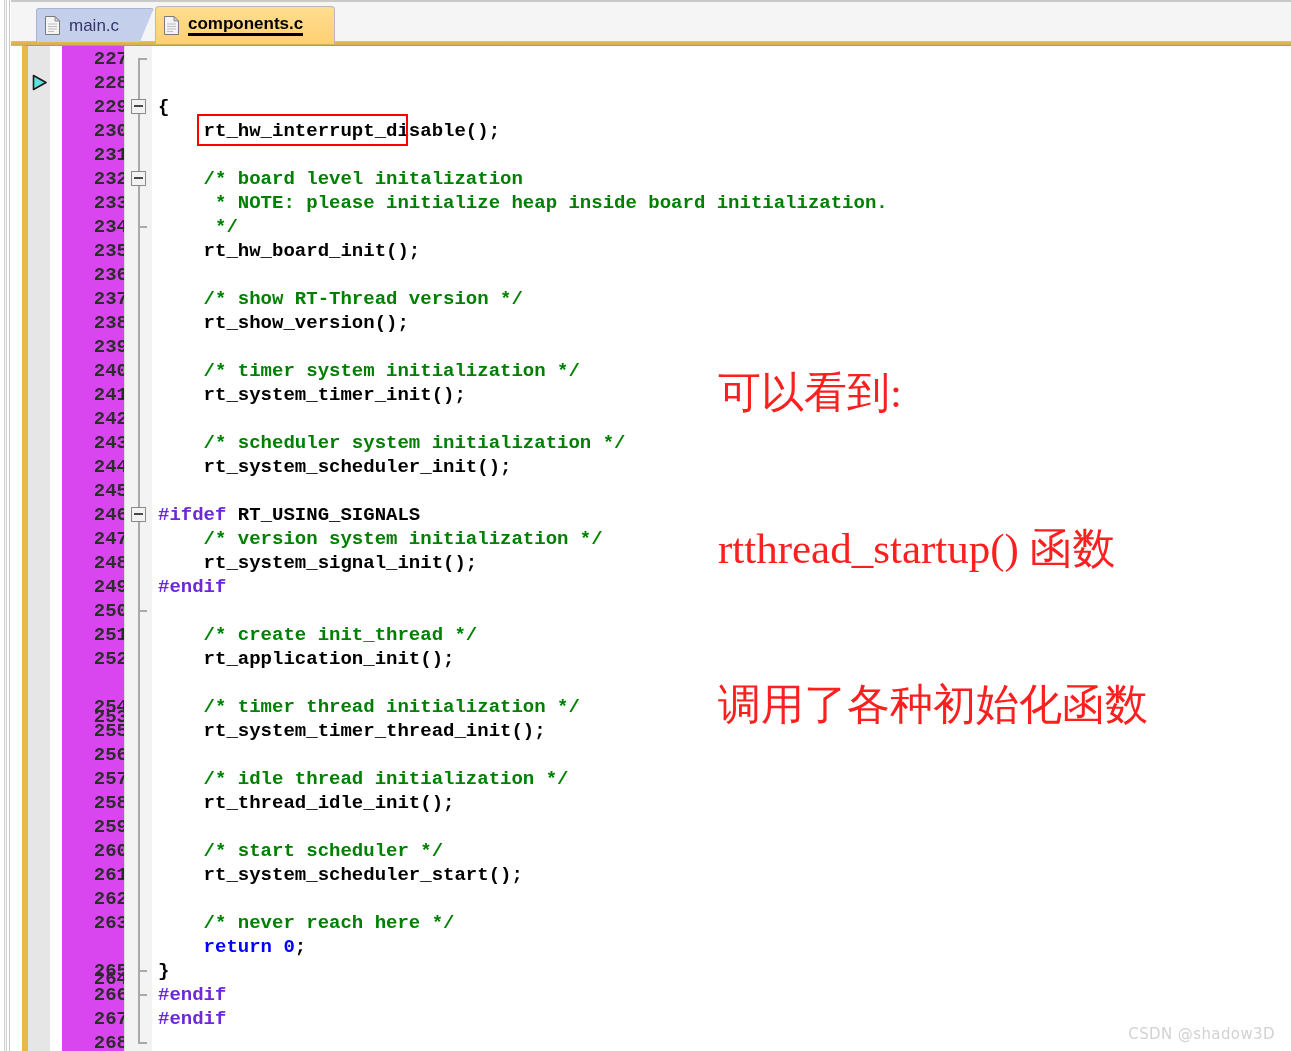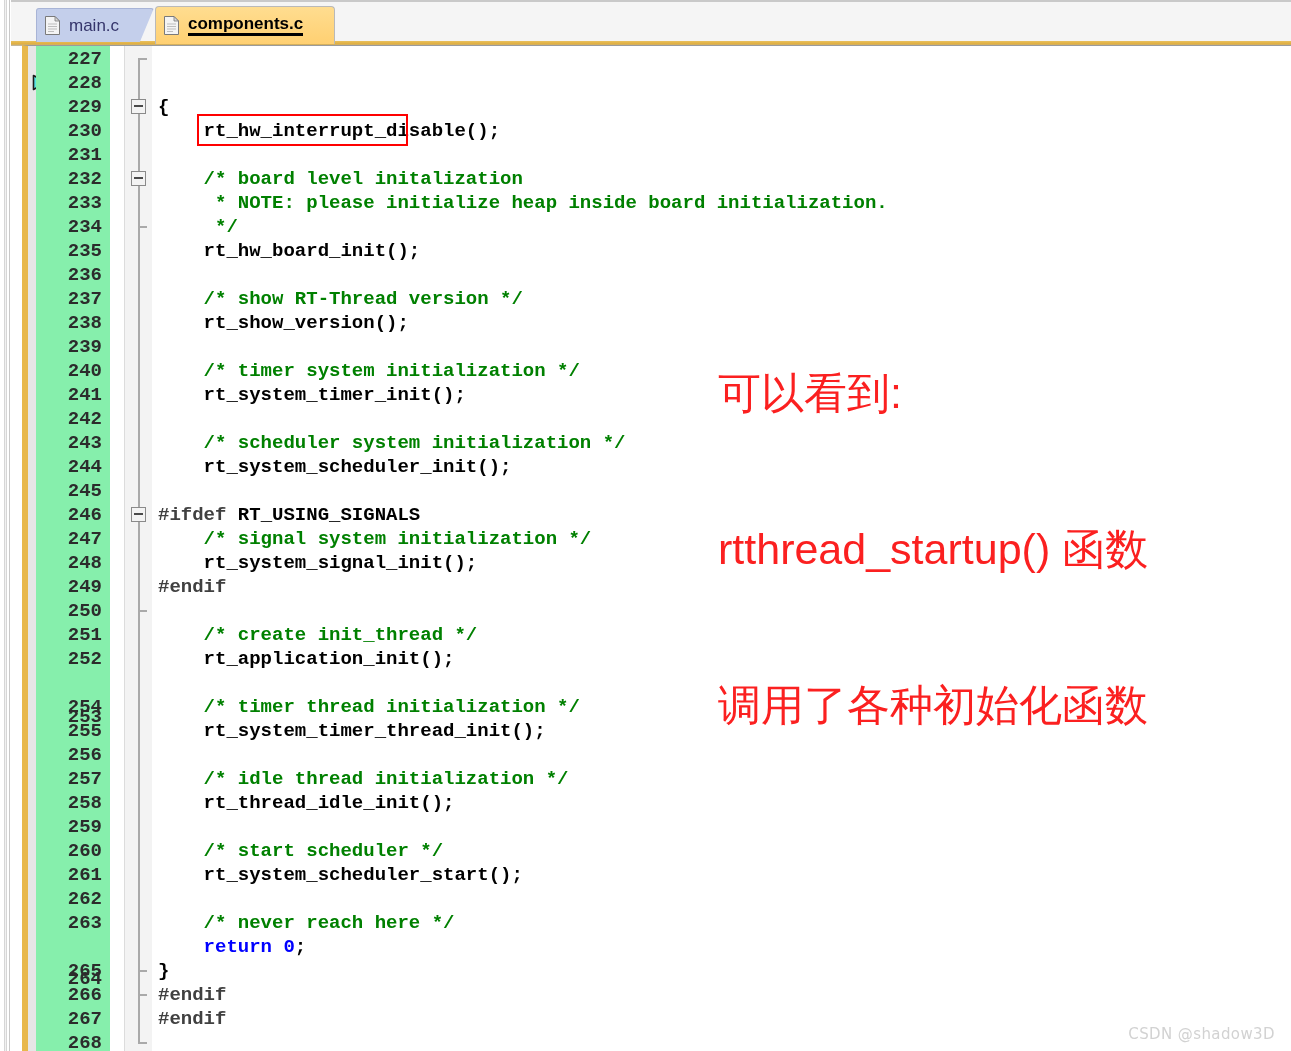--- a/index.html
+++ b/index.html
@@ -134,23 +134,23 @@
     position: absolute;
     left: 0; top: 0;
     width: 22px; height: 100%;
     background: #e6e6e6;
     border-right: 1px solid #e6e6e6;
     box-sizing: border-box;
   }
   
   .num-col {
     position: absolute;
-    left: 8px; top: 0;
+    left: 34px; top: 0;
     width: 74px; height: 100%;
-    background: #86efac;
+    background: #d946ef;
     box-sizing: border-box;
   }
   
   .fold-col {
     position: absolute;
     left: 96px; top: 0;
     width: 28px; height: 100%;
     background: #f3f3f3;
     border-left: 1px solid #dcdcdc;
     box-sizing: border-box;
@@ -182,21 +182,21 @@
     height: 24px;
     line-height: 24px;
     font-family: "Liberation Mono", "DejaVu Sans Mono", monospace;
     font-size: 19px;
     font-weight: bold;
     color: #000000;
     white-space: pre;
   }
   .tok-kw      { color: #0000ff; }
   .tok-comment { color: #008000; }
-  .tok-pp      { color: #404040; }
+  .tok-pp      { color: #6d28d9; }
   .tok-plain   { color: #000000; }
   .tok-num     { color: #0000ff; }
 
   
   .fold-guide {
     position: absolute;
     left: 13px;
     width: 2px;
     background: #a9a9a9;
   }
@@ -248,21 +248,21 @@
     background: transparent;
     pointer-events: none;
   }
 
   
   .annot {
     position: absolute;
     left: 718px;
     top: 263px;
     color: #fb2020;
-    font-family: Liberation Sans, sans-serif;
+    font-family: Liberation Serif, serif;
     font-size: 43px;
     line-height: 52px;
     white-space: pre;
     font-weight: 400;
   }
 
   
   .watermark {
     position: absolute;
     right: 16px;
@@ -391,21 +391,21 @@
         <div class="codeline" style="top: 241px;"><span class="tok-comment">    /* show RT-Thread version */</span></div>
         <div class="codeline" style="top: 265px;"><span class="tok-plain">    rt_show_version();</span></div>
         <div class="codeline" style="top: 289px;"></div>
         <div class="codeline" style="top: 313px;"><span class="tok-comment">    /* timer system initialization */</span></div>
         <div class="codeline" style="top: 337px;"><span class="tok-plain">    rt_system_timer_init();</span></div>
         <div class="codeline" style="top: 361px;"></div>
         <div class="codeline" style="top: 385px;"><span class="tok-comment">    /* scheduler system initialization */</span></div>
         <div class="codeline" style="top: 409px;"><span class="tok-plain">    rt_system_scheduler_init();</span></div>
         <div class="codeline" style="top: 433px;"></div>
         <div class="codeline" style="top: 457px;"><span class="tok-pp">#ifdef</span><span class="tok-plain"> RT_USING_SIGNALS</span></div>
-        <div class="codeline" style="top: 481px;"><span class="tok-comment">    /* signal system initialization */</span></div>
+        <div class="codeline" style="top: 481px;"><span class="tok-comment">    /* version system initialization */</span></div>
         <div class="codeline" style="top: 505px;"><span class="tok-plain">    rt_system_signal_init();</span></div>
         <div class="codeline" style="top: 529px;"><span class="tok-pp">#endif</span></div>
         <div class="codeline" style="top: 553px;"></div>
         <div class="codeline" style="top: 577px;"><span class="tok-comment">    /* create init_thread */</span></div>
         <div class="codeline" style="top: 601px;"><span class="tok-plain">    rt_application_init();</span></div>
         <div class="codeline" style="top: 625px;"></div>
         <div class="codeline" style="top: 649px;"><span class="tok-comment">    /* timer thread initialization */</span></div>
         <div class="codeline" style="top: 673px;"><span class="tok-plain">    rt_system_timer_thread_init();</span></div>
         <div class="codeline" style="top: 697px;"></div>
         <div class="codeline" style="top: 721px;"><span class="tok-comment">    /* idle thread initialization */</span></div>

